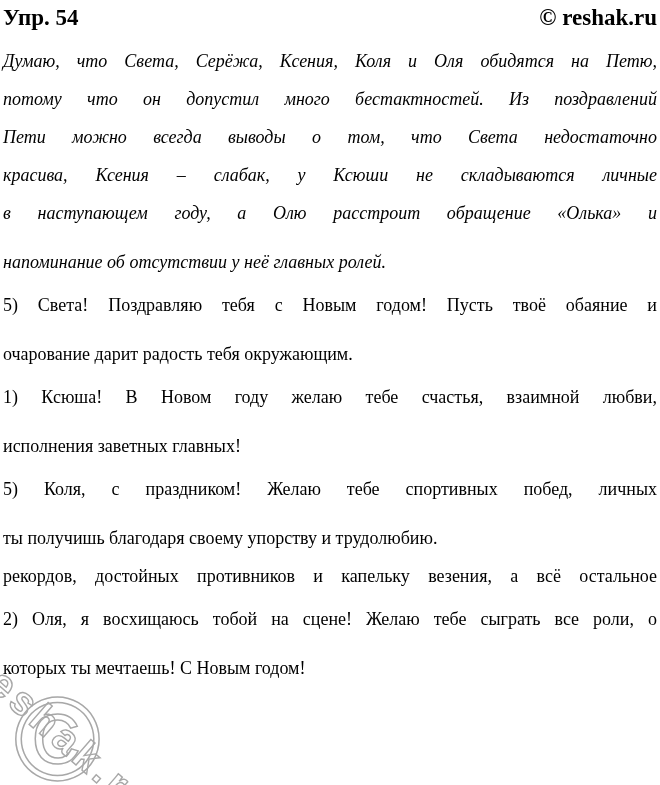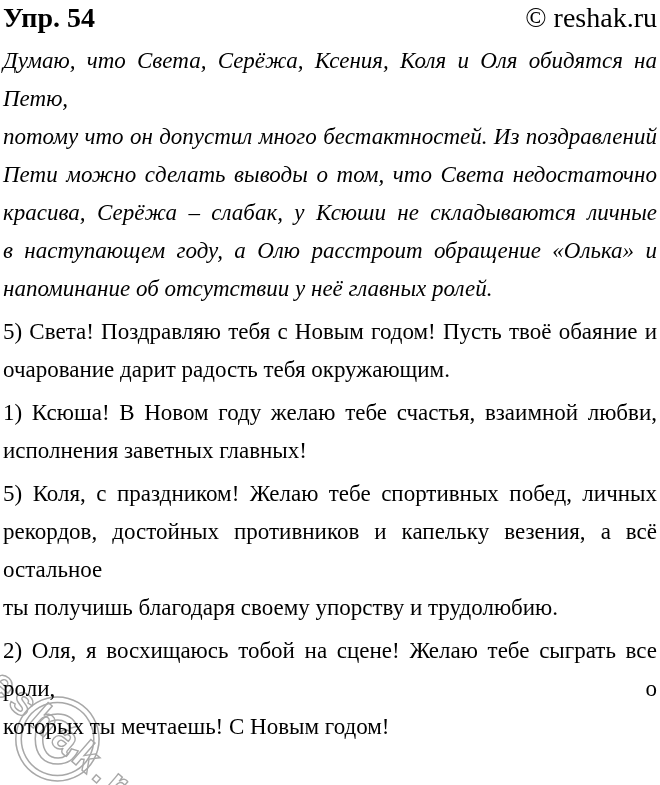--- a/index.html
+++ b/index.html
@@ -13,41 +13,41 @@
     padding: 4px 3px 0 3px;
     font-family: "Liberation Serif", "DejaVu Serif", serif;
     color: #000000;
   }
   .doc-header {
     display: flex;
     justify-content: space-between;
     align-items: flex-start;
     height: 30px;
     margin-bottom: 8px;
-    font-size: 28px;
+    font-size: 23px;
     line-height: 28px;
     position: relative;
     z-index: 2;
     gap: 16px;
   }
   .exercise-label { font-weight: bold; }
-  .site-copyright { font-weight: normal; text-align: center; }
+  .site-copyright { font-weight: bold; text-align: center; }
 
   .content { position: relative; z-index: 2; }
 
   .para {
-    font-size: 23px;
+    font-size: 18px;
     line-height: 38px;
     margin: 0 0 5px 0;
   }
   .intro { font-style: italic; }
 
   
   .jline { text-align: justify; text-align-last: justify; }
-  .jline.last { text-align-last: left; }
+  .jline.last { text-align-last: left; margin-top: 11px; }
 
   
   .watermark-text {
     position: absolute;
     left: -6px;
     top: 646px;
     z-index: 1;
     font-family: "Liberation Sans", "DejaVu Sans", sans-serif;
     font-weight: bold;
     font-size: 40px;
@@ -83,41 +83,41 @@
   <div class="doc-header">
     <span class="exercise-label">Упр. 54</span>
     <span class="site-copyright">© reshak.ru</span>
   </div>
 
   <div class="content">
 
     <div class="para intro">
         <div class="jline">Думаю, что Света, Серёжа, Ксения, Коля и Оля обидятся на Петю,</div>
         <div class="jline">потому что он допустил много бестактностей. Из поздравлений</div>
-        <div class="jline">Пети можно сделать выводы о том, что Света недостаточно</div>
-        <div class="jline">красива, Серёжа – слабак, у Ксюши не складываются личные</div>
+        <div class="jline">Пети можно всегда выводы о том, что Света недостаточно</div>
+        <div class="jline">красива, Ксения – слабак, у Ксюши не складываются личные</div>
         <div class="jline">в наступающем году, а Олю расстроит обращение «Олька» и</div>
         <div class="jline last">напоминание об отсутствии у неё главных ролей.</div>
       </div>
 
     <div class="para">
         <div class="jline">5) Света! Поздравляю тебя с Новым годом! Пусть твоё обаяние и</div>
         <div class="jline last">очарование дарит радость тебя окружающим.</div>
       </div>
 
 
     <div class="para">
         <div class="jline">1) Ксюша! В Новом году желаю тебе счастья, взаимной любви,</div>
         <div class="jline last">исполнения заветных главных!</div>
       </div>
 
     <div class="para">
         <div class="jline">5) Коля, с праздником! Желаю тебе спортивных побед, личных</div>
+        <div class="jline last">ты получишь благодаря своему упорству и трудолюбию.</div>
         <div class="jline">рекордов, достойных противников и капельку везения, а всё остальное</div>
-        <div class="jline last">ты получишь благодаря своему упорству и трудолюбию.</div>
       </div>
 
     <div class="para">
         <div class="jline">2) Оля, я восхищаюсь тобой на сцене! Желаю тебе сыграть все роли, о</div>
         <div class="jline last">которых ты мечтаешь! С Новым годом!</div>
       </div>
 
   </div>
 </div>
 

